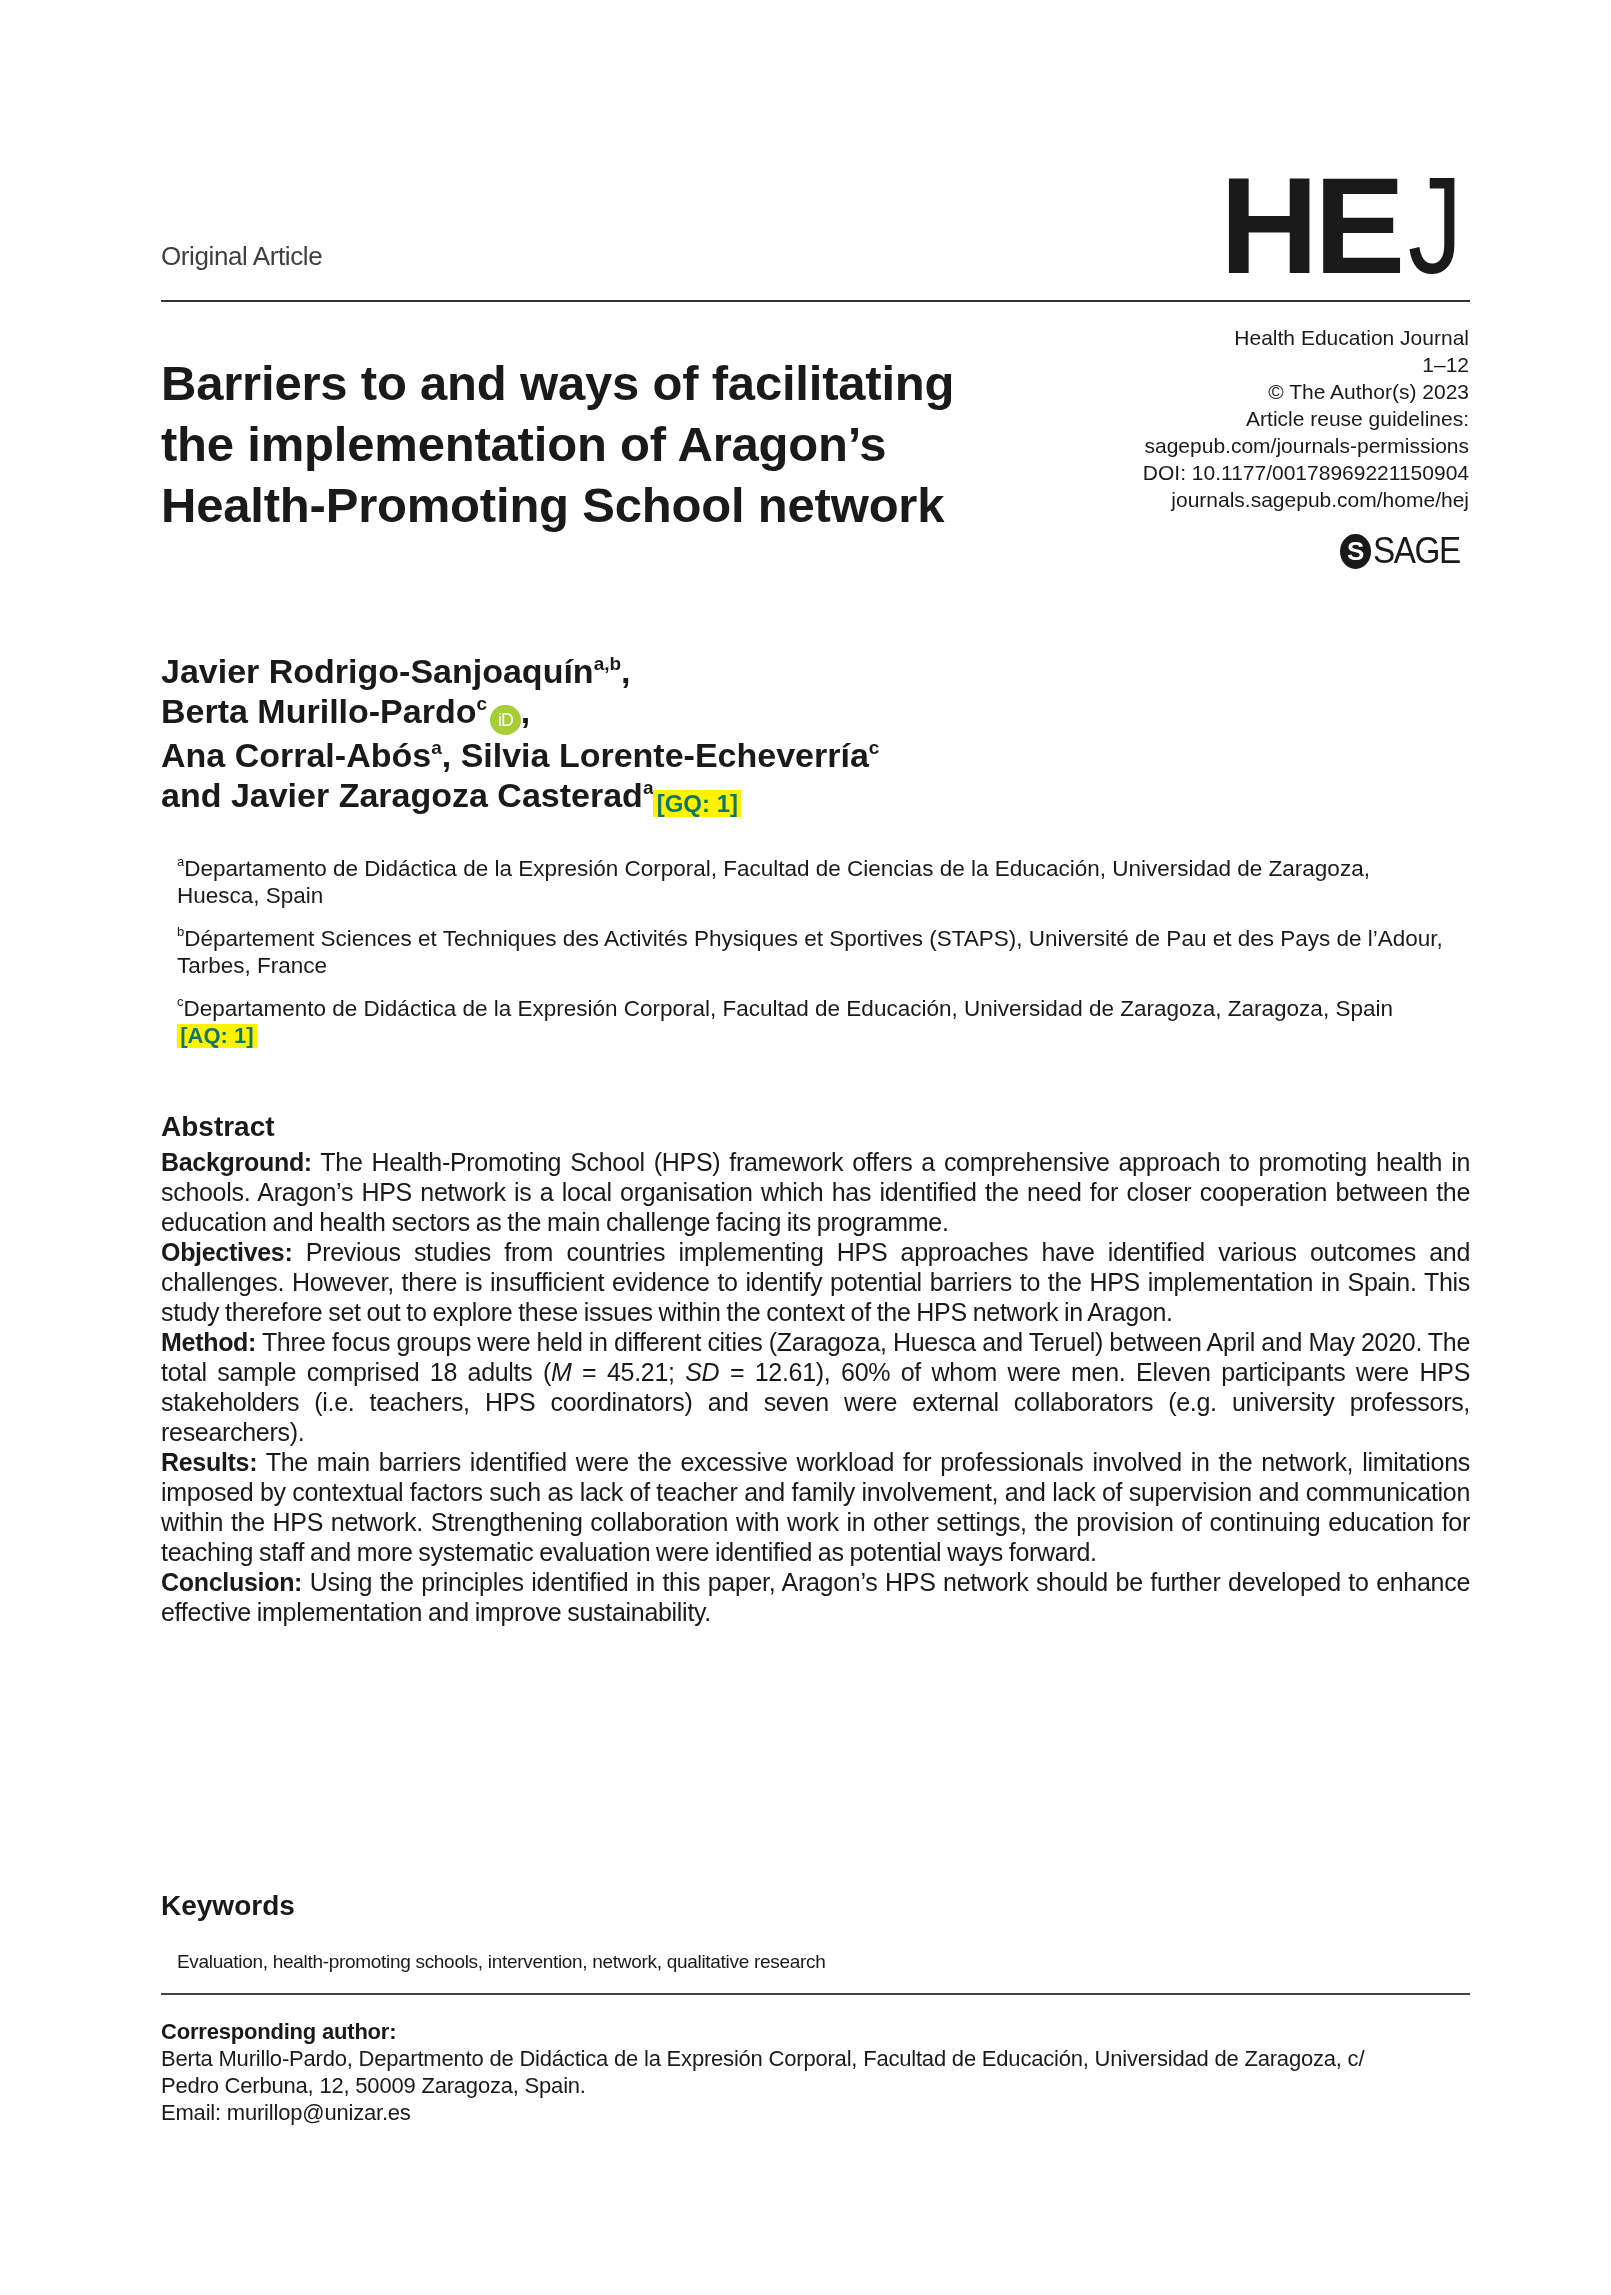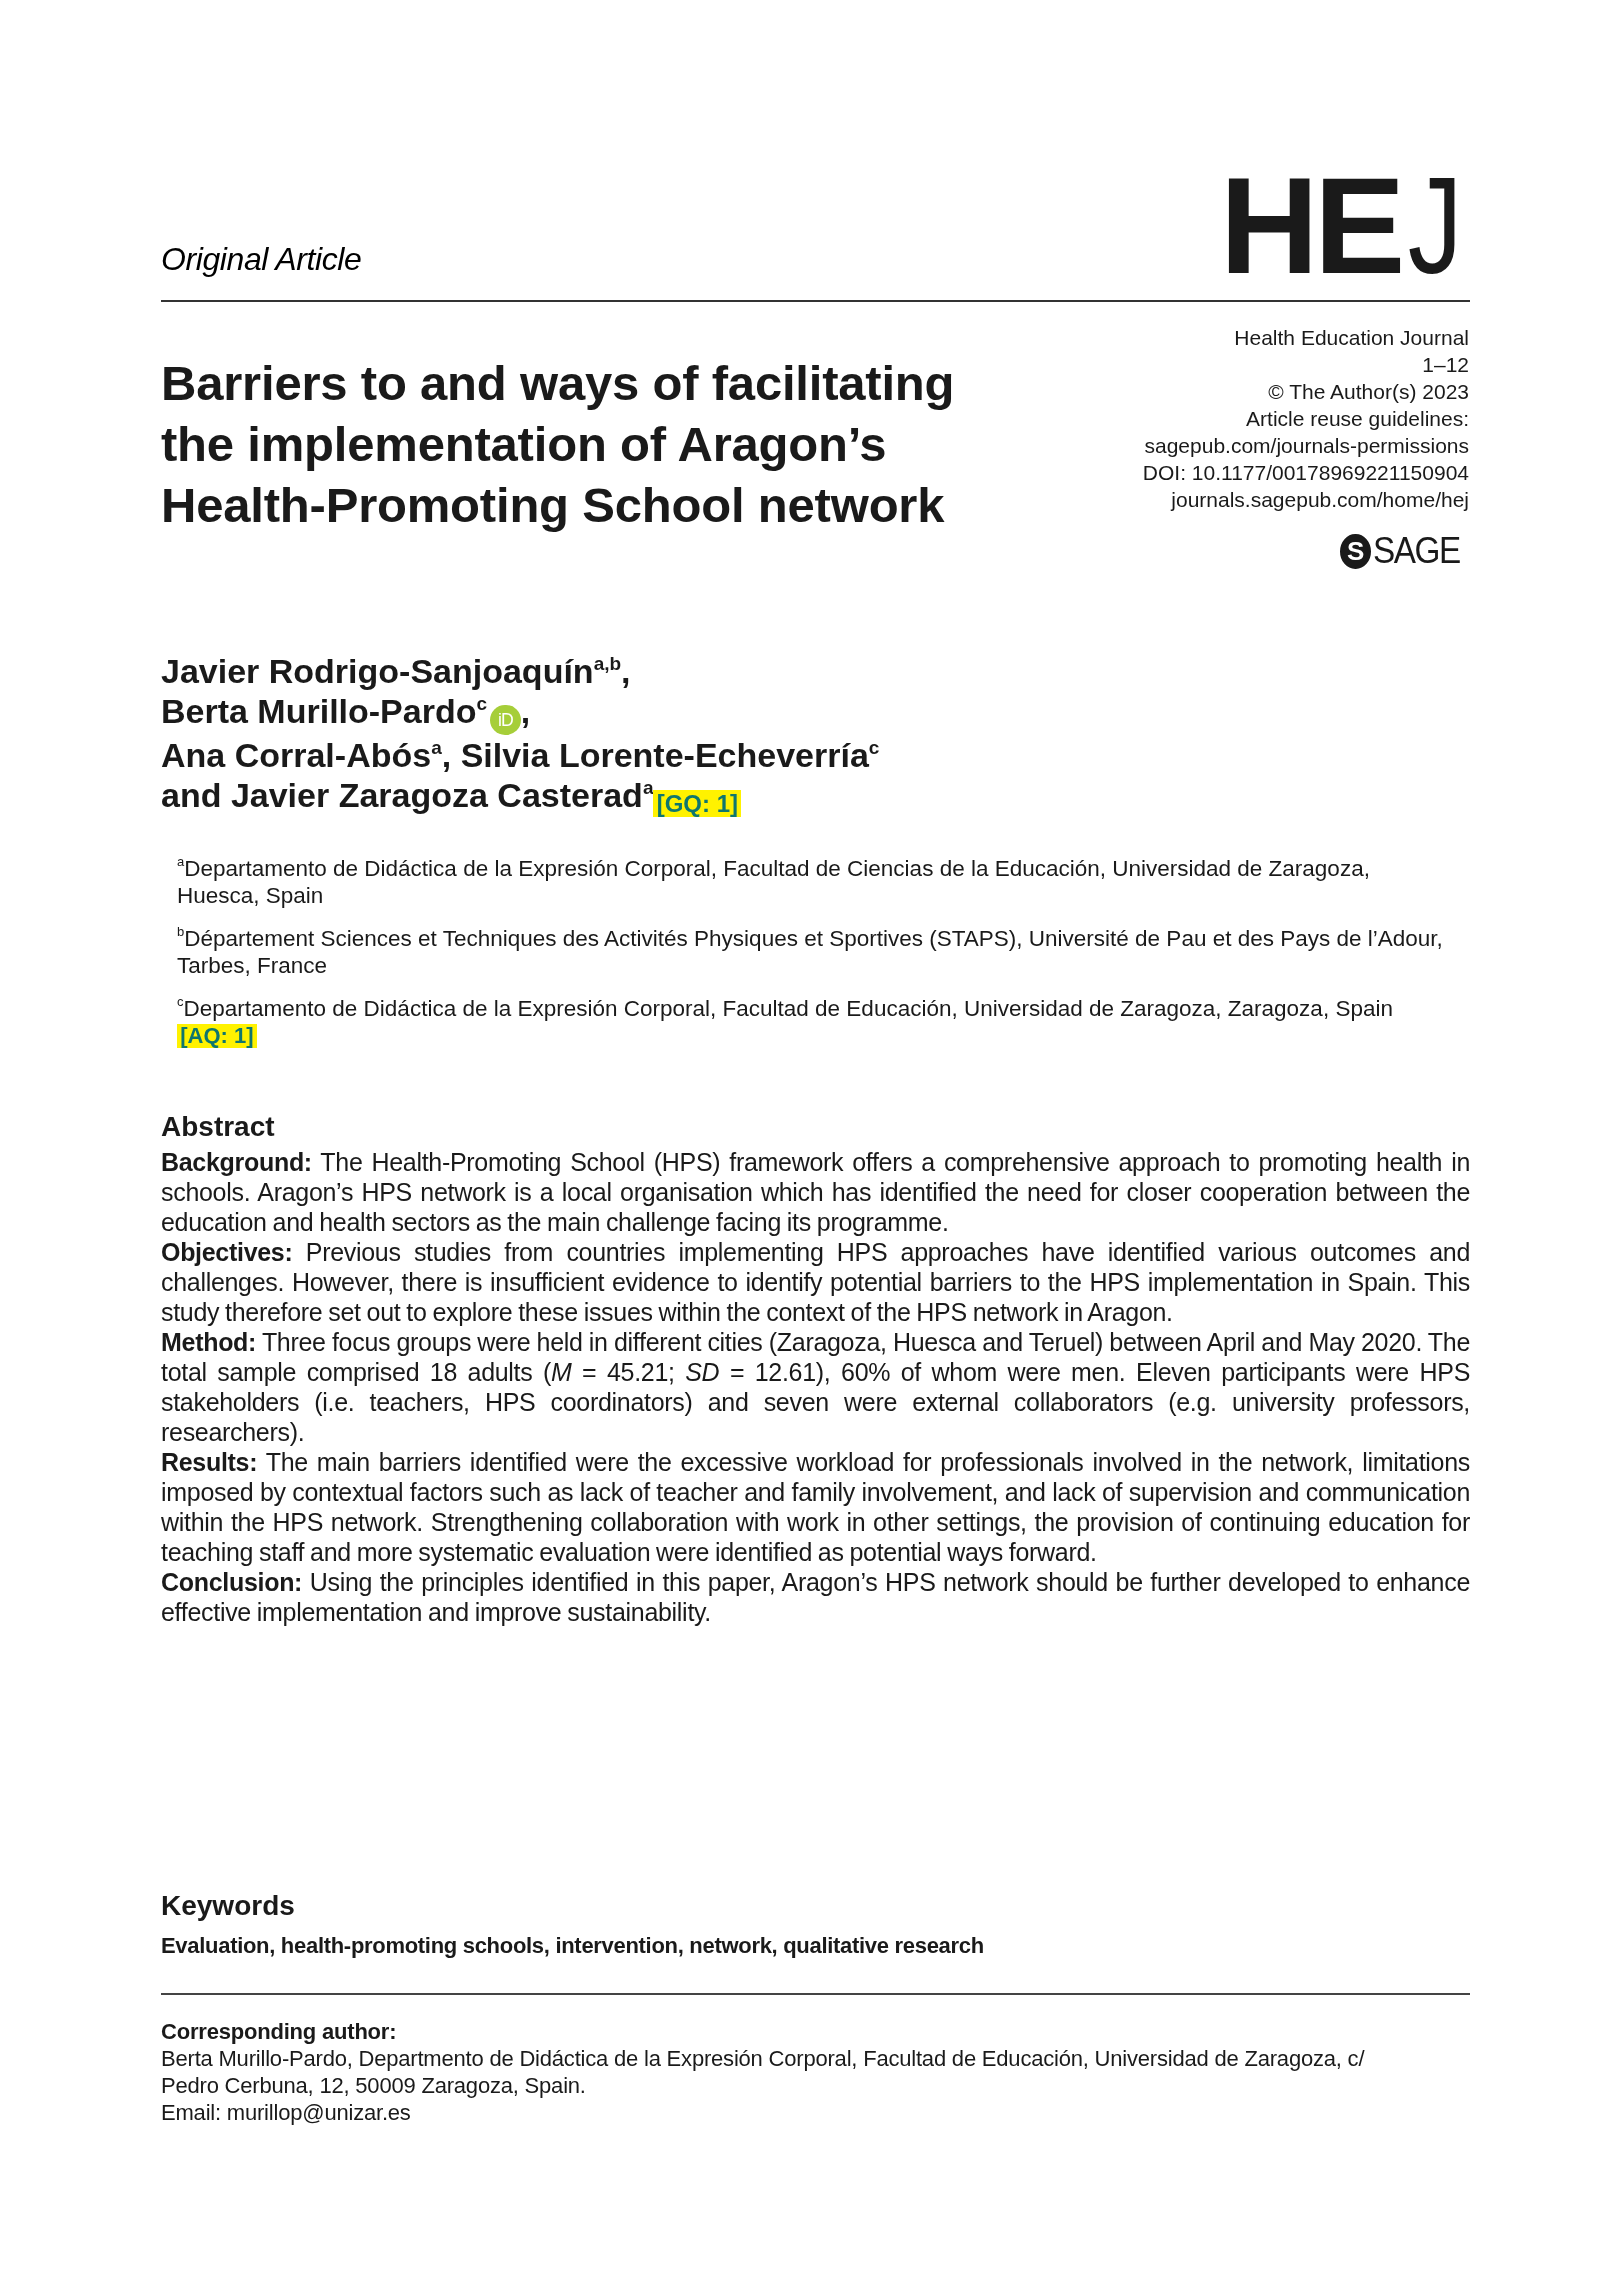--- a/index.html
+++ b/index.html
@@ -5,22 +5,22 @@
     html, body { margin: 0; padding: 0; background: #ffffff; }
     body {
       width: 1612px; height: 2295px; position: relative; overflow: hidden;
       font-family: "Liberation Sans", "DejaVu Sans", sans-serif;
       color: #1a1a1a;
     }
     .abs { position: absolute; }
 
     
     .article-type {
-      left: 161px; top: 241px; font-size: 32px; font-style: italic;
-      color: #000000; letter-spacing: -0.4px;
+      left: 161px; top: 241px; font-size: 26px; 
+      color: #404040; letter-spacing: -0.4px;
     }
     .journal-logo {
       right: 143px; top: 157px; font-size: 137px; line-height: 137px;
       font-family: "Liberation Sans", sans-serif; letter-spacing: -4.8px;
       color: #1a1a1a;
     }
     .journal-logo .heavy { font-weight: 700; }
     .journal-logo .light { font-weight: 400; letter-spacing: 0; transform: scaleX(0.8); display: inline-block; }
     .header-rule {
       left: 161px; top: 300px; width: 1309px; height: 2.4px; background: #333;
@@ -86,21 +86,21 @@
     }
     .abstract-block .section-heading { line-height: 40px; }
     .abstract-para {
       font-size: 25px; line-height: 30px; text-align: justify; margin: 0;
       color: #1a1a1a; letter-spacing: -0.3px; word-spacing: -0.8px;
     }
     .abstract-para b { font-weight: 700; }
 
     .keywords-block { left: 161px; top: 1886px; width: 1309px; }
     .keywords-block .section-heading { line-height: 40px; }
-    .keywords-text { font-size: 22px; line-height: 40px; margin: 0; letter-spacing: -0.3px; font-weight: bold; }
+    .keywords-text { font-size: 19px; line-height: 40px; margin: 16px; letter-spacing: -0.3px; }
 
     .footer-rule { left: 161px; top: 1993px; width: 1309px; height: 1.6px; background: #444; }
     .corr-block { left: 161px; top: 2018px; width: 1309px; font-size: 22px; line-height: 27px; color: #1a1a1a; }
     .corr-block .corr-label { font-weight: 700; margin: 0; }
     .corr-block p { margin: 0; letter-spacing: -0.2px; }
   </style>
 </head>
 <body>
 
 <div class="abs article-type">Original Article</div>

